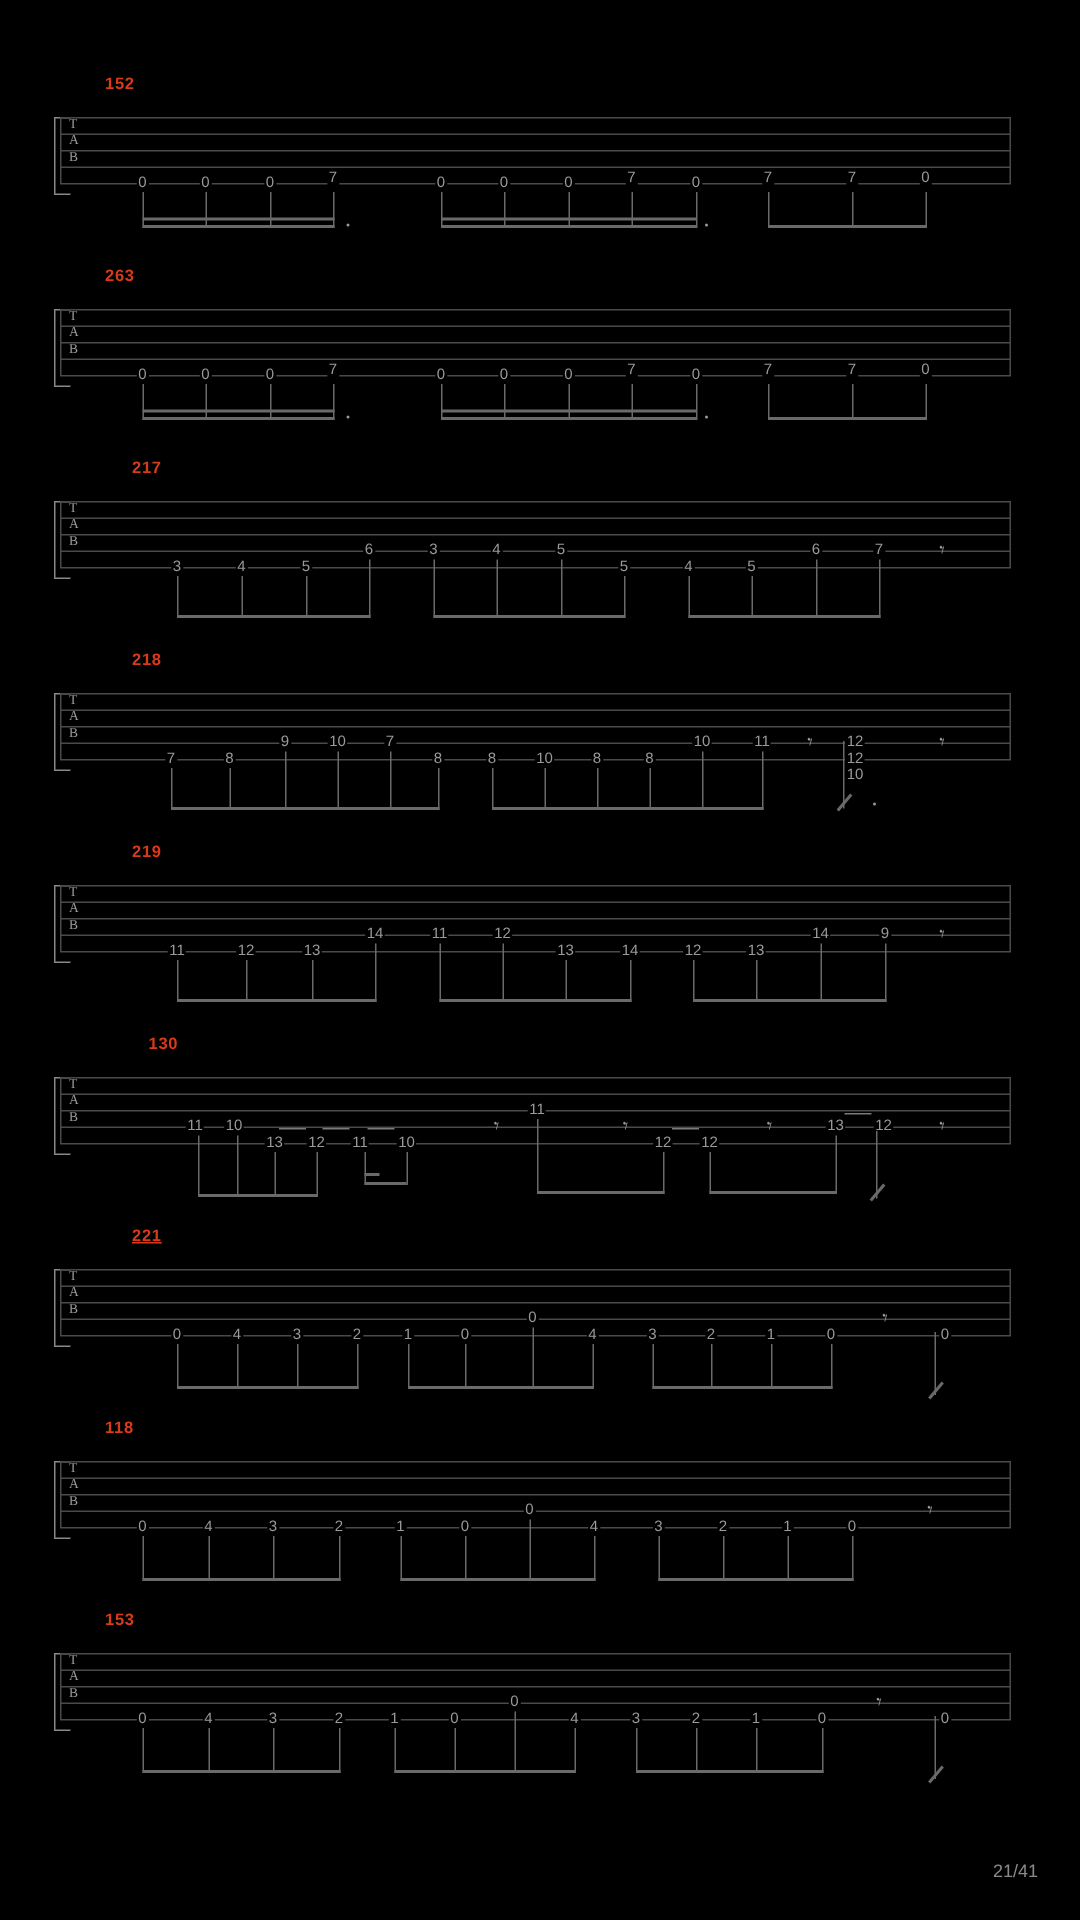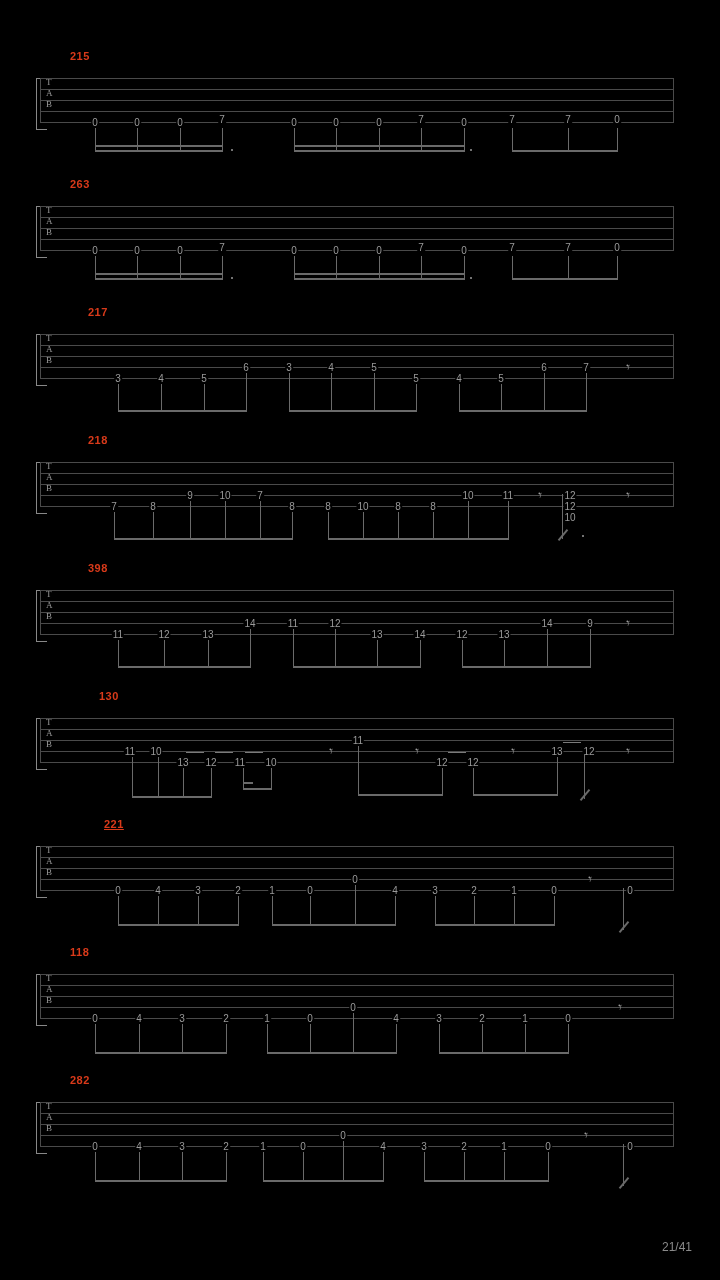--- a/index.html
+++ b/index.html
@@ -118,21 +118,21 @@
     color: #8a8a8a;
     font-size: 12px;
   }
 </style>
 </head>
 <body>
 
 <div id="page">
 
   <div class="system" style="top:50px;">
-    <div class="measure-number" style="left:70px; top:0px;">215</div>
+    <div class="measure-number" style="left:70px; top:0px;">152</div>
     <div class="brace" style="top:28px; height:50px;"></div>
     <div class="tabclef" style="left:46px; top:27px;">
       <div>T</div>
       <div>A</div>
       <div>B</div>
     </div>
     <div class="staff" style="top:28px;">
       <div class="line l0"></div>
       <div class="line l1"></div>
       <div class="line l2"></div>
@@ -320,21 +320,21 @@
     <div class="stem" style="left:508px; top:67px; height:39px;"></div>
     <div class="beam" style="left:328px; top:104px; width:181px;"></div>
     <div class="stem" style="left:562px; top:60px; height:45px;"></div>
     <div class="beam" style="left:556px; top:100px; width:14px; transform:rotate(-50deg);"></div>
     <div class="dot" style="left:582px; top:101px;"></div>
     <div class="rest" style="left:540px; top:62px;">𝄾</div>
     <div class="rest" style="left:628px; top:62px;">𝄾</div>
   </div>
 
   <div class="system" style="top:562px;">
-    <div class="measure-number" style="left:88px; top:0px;">398</div>
+    <div class="measure-number" style="left:88px; top:0px;">219</div>
     <div class="brace" style="top:28px; height:50px;"></div>
     <div class="tabclef" style="left:46px; top:27px;">
       <div>T</div>
       <div>A</div>
       <div>B</div>
     </div>
     <div class="staff" style="top:28px;">
       <div class="line l0"></div>
       <div class="line l1"></div>
       <div class="line l2"></div>
@@ -423,21 +423,21 @@
     <div class="beam" style="left:473px; top:104px; width:85px;"></div>
     <div class="stem" style="left:584px; top:64px; height:45px;"></div>
     <div class="beam" style="left:578px; top:104px; width:14px; transform:rotate(-50deg);"></div>
     <div class="rest" style="left:331px; top:62px;">𝄾</div>
     <div class="rest" style="left:417px; top:62px;">𝄾</div>
     <div class="rest" style="left:513px; top:62px;">𝄾</div>
     <div class="rest" style="left:628px; top:62px;">𝄾</div>
   </div>
 
   <div class="system" style="top:818px;">
-    <div class="measure-number" style="left:104px; top:0px;text-decoration:underline;">221</div>
+    <div class="measure-number" style="left:88px; top:0px;text-decoration:underline;">221</div>
     <div class="brace" style="top:28px; height:50px;"></div>
     <div class="tabclef" style="left:46px; top:27px;">
       <div>T</div>
       <div>A</div>
       <div>B</div>
     </div>
     <div class="staff" style="top:28px;">
       <div class="line l0"></div>
       <div class="line l1"></div>
       <div class="line l2"></div>
@@ -520,21 +520,21 @@
     <div class="beam" style="left:267px; top:106px; width:130px;"></div>
     <div class="stem" style="left:439px; top:78px; height:30px;"></div>
     <div class="stem" style="left:482px; top:78px; height:30px;"></div>
     <div class="stem" style="left:525px; top:78px; height:30px;"></div>
     <div class="stem" style="left:568px; top:78px; height:30px;"></div>
     <div class="beam" style="left:439px; top:106px; width:130px;"></div>
     <div class="rest" style="left:620px; top:62px;">𝄾</div>
   </div>
 
   <div class="system" style="top:1074px;">
-    <div class="measure-number" style="left:70px; top:0px;">282</div>
+    <div class="measure-number" style="left:70px; top:0px;">153</div>
     <div class="brace" style="top:28px; height:50px;"></div>
     <div class="tabclef" style="left:46px; top:27px;">
       <div>T</div>
       <div>A</div>
       <div>B</div>
     </div>
     <div class="staff" style="top:28px;">
       <div class="line l0"></div>
       <div class="line l1"></div>
       <div class="line l2"></div>

